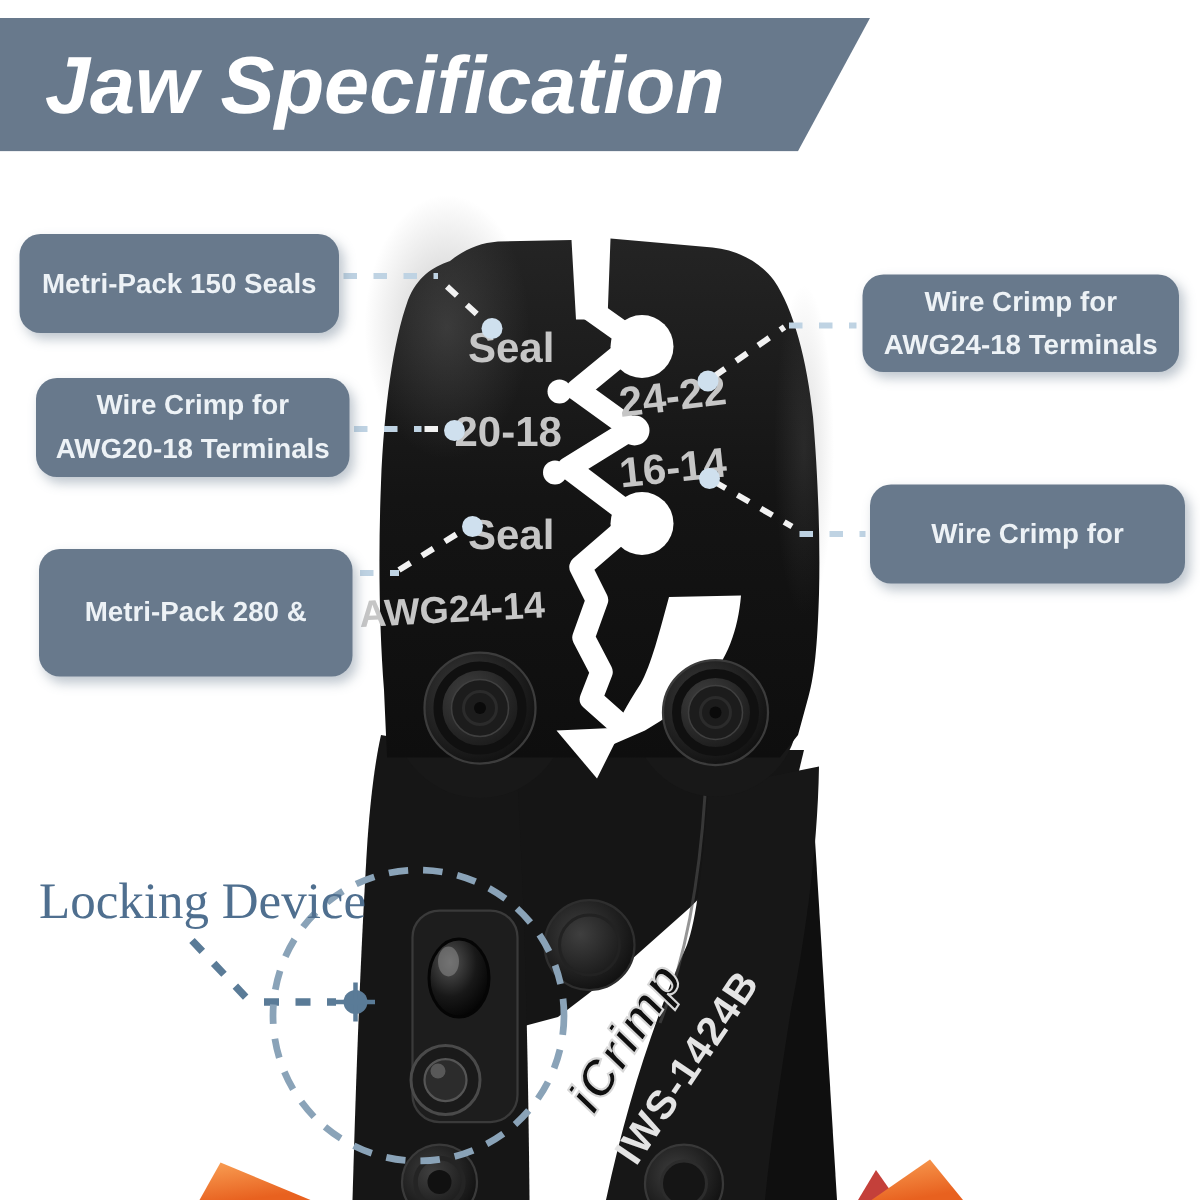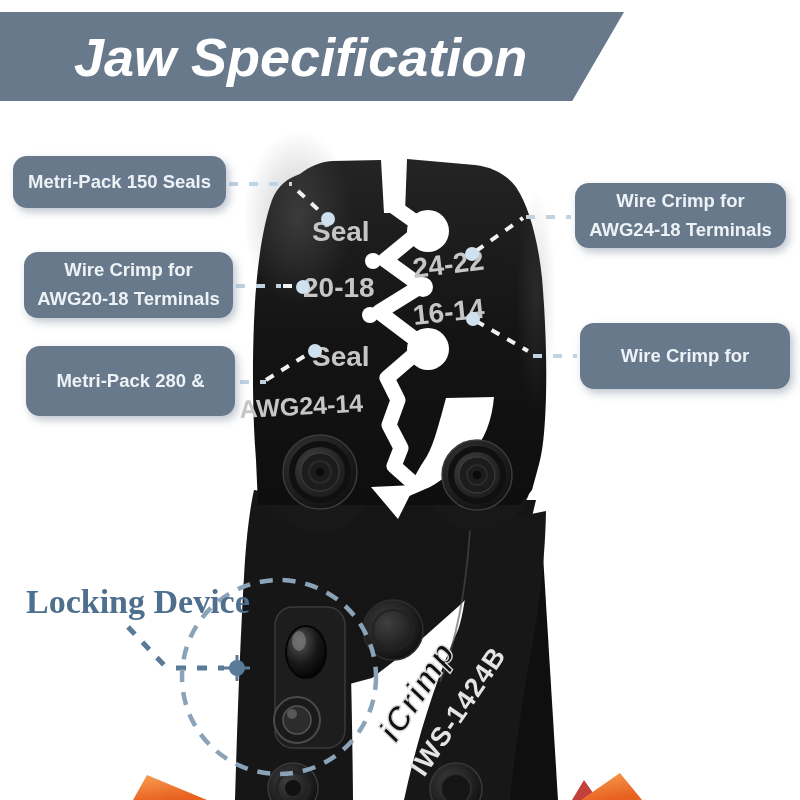--- a/index.html
+++ b/index.html
@@ -1,30 +1,30 @@
 <!DOCTYPE html>
 <html><head>
 <meta charset="utf-8">
 <style>
   html,body{margin:0;padding:0;background:#ffffff;}
   #stage{position:relative;width:800px;height:800px;background:#ffffff;overflow:hidden;
          font-family:"Liberation Sans",sans-serif;}
   #toolsvg{position:absolute;left:0;top:0;z-index:1;}
   .banner{position:absolute;left:0;top:12px;width:580px;height:89px;background:#68798c;
           clip-path:polygon(0 0,100% 0,91.7% 100%,0 100%);z-index:3;
-          display:flex;align-items:center;padding-left:44px;}
+          display:flex;align-items:center;}
   .banner span{color:#ffffff;font-weight:bold;font-style:italic;font-size:54px;
           padding-left:30px;letter-spacing:0px;white-space:nowrap;}
   .callout{position:absolute;background:#68798c;border-radius:14px;z-index:3;
           color:#edf2f6;font-weight:bold;font-size:18.5px;line-height:1.55;text-align:center;
           display:flex;flex-direction:column;justify-content:center;
           box-shadow:3px 4px 8px rgba(110,128,146,0.45);}
   .callout span{display:block;white-space:nowrap;padding:0 8px;}
   .locking{position:absolute;left:26px;top:583px;z-index:3;color:#4f6f8f;
-          font-family:"Liberation Serif",serif;font-weight:bold;font-size:34px;white-space:nowrap;}
+          font-family:"Liberation Serif",serif;font-weight:normal;font-size:34px;white-space:nowrap;}
 </style>
 </head>
 <body>
 
 <div id="stage">
 
 <svg id="toolsvg" width="800" height="800" viewBox="0 0 800 800">
   <defs>
     <linearGradient id="headG" x1="0" y1="0" x2="0" y2="1">
       <stop offset="0" stop-color="#242424"></stop>
@@ -166,30 +166,30 @@
       <path d="M237,655 L237,681 M224,668 L250,668" stroke="#5a7b97" stroke-width="3"></path>
     </g>
     <circle cx="279" cy="677" r="97" fill="none" stroke="#8aa3b8" stroke-width="4.5" stroke-dasharray="13 10"></circle>
   </g>
 </svg>
 
 <div class="banner">
   <span>Jaw Specification</span>
 </div>
 
-<div class="callout" style="left:13px;top:156px;width:213px;height:52px">
+<div class="callout" style="left:13px;top:156px;width:213px;height:66px">
   <span>Metri-Pack 150 Seals</span>
 </div>
 
 <div class="callout" style="left:24px;top:252px;width:209px;height:66px">
   <span>Wire Crimp for</span>
   <span>AWG20-18 Terminals</span>
 </div>
 
-<div class="callout" style="left:26px;top:346px;width:209px;height:70px">
+<div class="callout" style="left:26px;top:366px;width:209px;height:85px">
   <span>Metri-Pack 280 &amp;</span>
 </div>
 
 <div class="callout" style="left:575px;top:183px;width:211px;height:65px">
   <span>Wire Crimp for</span>
   <span>AWG24-18 Terminals</span>
 </div>
 
 <div class="callout" style="left:580px;top:323px;width:210px;height:66px">
   <span>Wire Crimp for</span>

